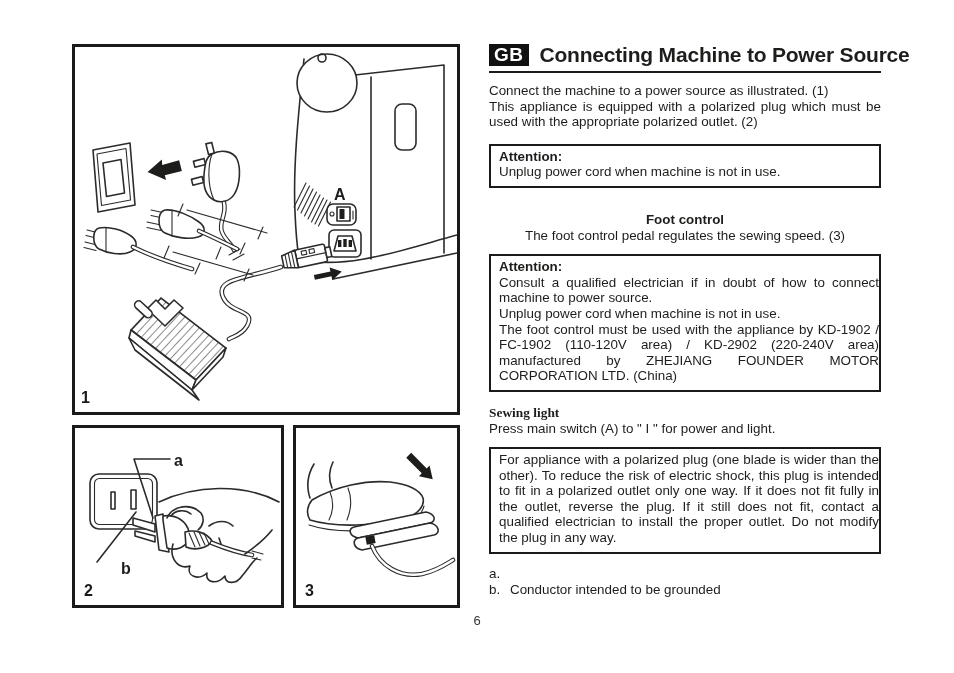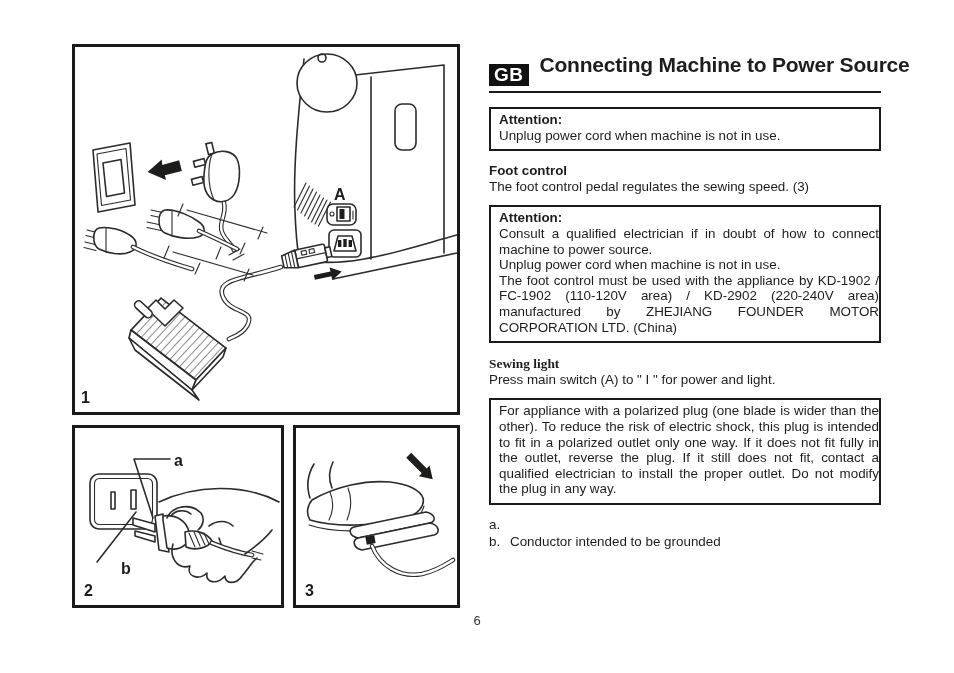--- a/index.html
+++ b/index.html
@@ -19,29 +19,29 @@
   .wfl{fill:#ffffff;stroke:#2b2b2b;stroke-width:1.6;stroke-linejoin:round;}
   .cw{fill:none;stroke:#2b2b2b;stroke-width:4.6;stroke-linecap:round;}
   .cc{fill:none;stroke:#ffffff;stroke-width:2.4;stroke-linecap:round;}
   svg text{font-family:"Liberation Sans",sans-serif;font-weight:bold;fill:#1b1b1b;}
   .fignum{font-size:16px;}
   .ptr{font-size:16px;}
 
   
   #col{position:absolute;left:489px;top:44px;width:392px;font-size:13.4px;line-height:15.6px;}
   #hdr{display:flex;align-items:center;gap:11px;padding-bottom:5px;border-bottom:2px solid #1a1a1a;}
-  #badge{background:#111;color:#fff;font-weight:bold;font-size:19px;line-height:22px;padding:0 5px;letter-spacing:.5px;margin-top:20px;}
+  #badge{background:#111;color:#fff;font-weight:bold;font-size:19px;line-height:22px;padding:0 5px;letter-spacing:.5px;}
   #title{font-weight:bold;font-size:21px;line-height:22px;letter-spacing:-0.2px;white-space:nowrap;}
   .para{text-align:justify;}
   .para p{margin:0;}
   #intro{margin-top:10px;}
   .notebox{border:2px solid #1a1a1a;padding:3px 0 6px 8px;}
   .notebox .bt{font-weight:bold;}
   #att1{margin-top:14px;}
-  #footctl{margin-top:12px;}
+  #footctl{margin-top:24px;text-align:center;}
   #footctl .bt{font-weight:bold;}
   #att2{margin-top:11px;}
   #sewlight{margin-top:13px;}
   #sewlight .bt{font-weight:bold;font-family:Liberation Serif, serif;}
   #notice{margin-top:11px;}
   #legend{margin-top:12px;line-height:16.8px;}
   .legrow{display:flex;}
   .legrow .ll{width:21px;flex:0 0 21px;}
   #pagenum{position:absolute;left:0;top:613px;width:954px;text-align:center;font-size:13px;color:#333;}
 </style>
@@ -249,20 +249,24 @@
   </svg>
 </div>
 
 <div id="col">
 
   <div id="hdr">
     <span id="badge">GB</span>
     <span id="title">Connecting Machine to Power Source</span>
   </div>
 
+  <div id="intro" class="para">
+    <p>Connect the machine to a power source as illustrated. (1)</p>
+    <p>This appliance is equipped with a polarized plug which must be used with the appropriate polarized outlet. (2)</p>
+  </div>
 
   <div id="att1" class="notebox">
     <div class="bt">Attention:</div>
     <div>Unplug power cord when machine is not in use.</div>
   </div>
 
   <div id="footctl">
     <div class="bt">Foot control</div>
     <div>The foot control pedal regulates the sewing speed. (3)</div>
   </div>

